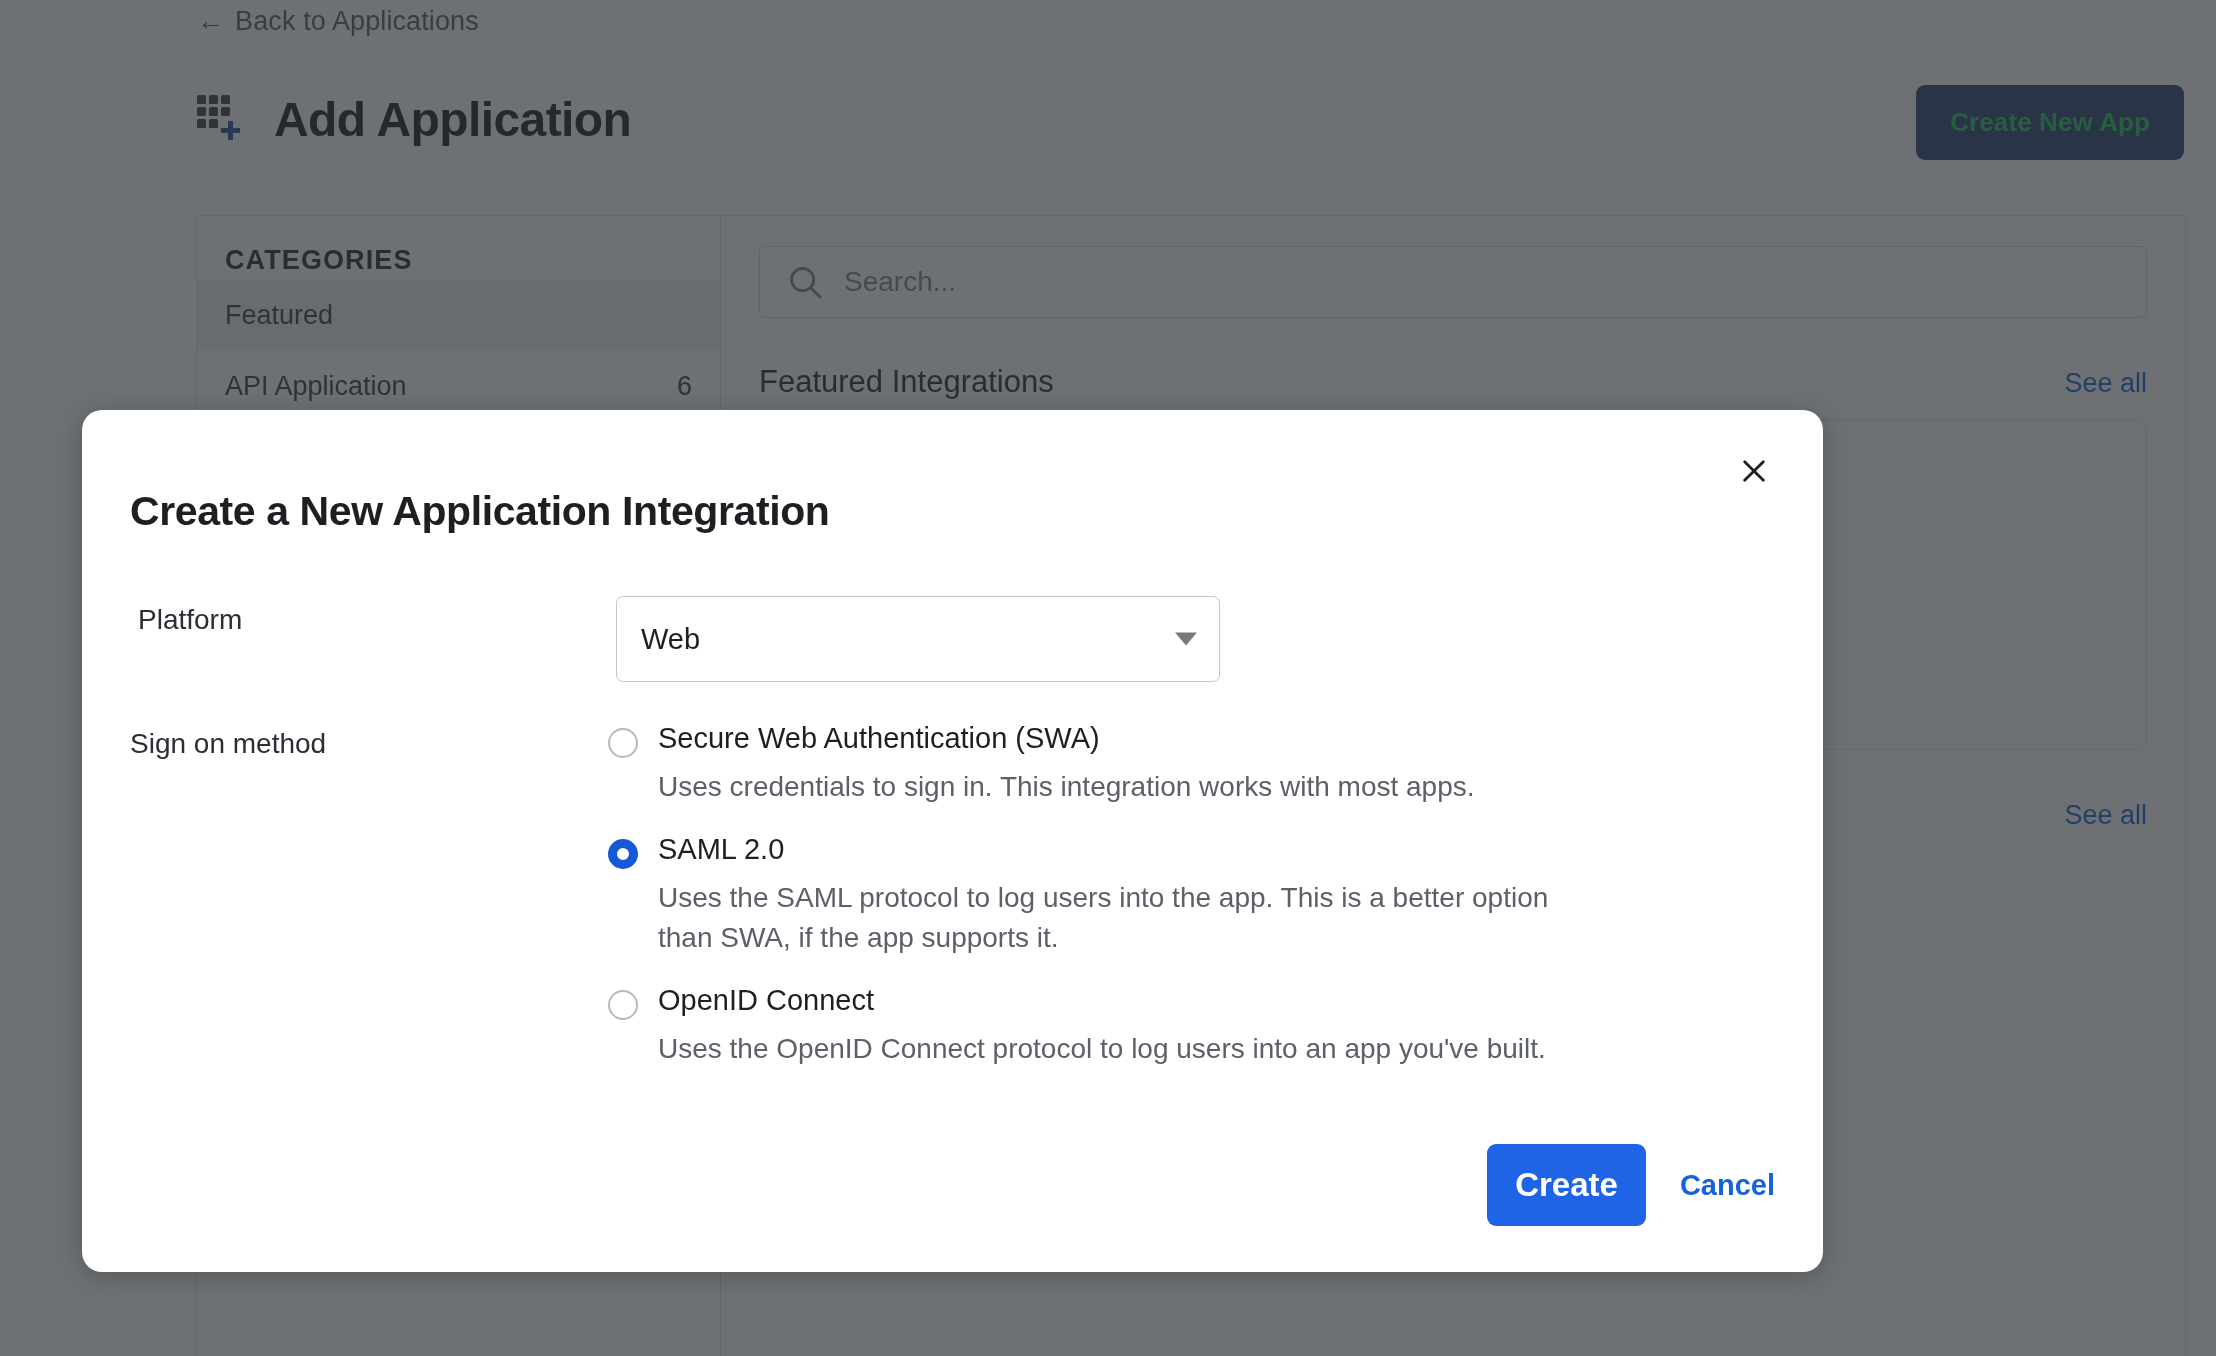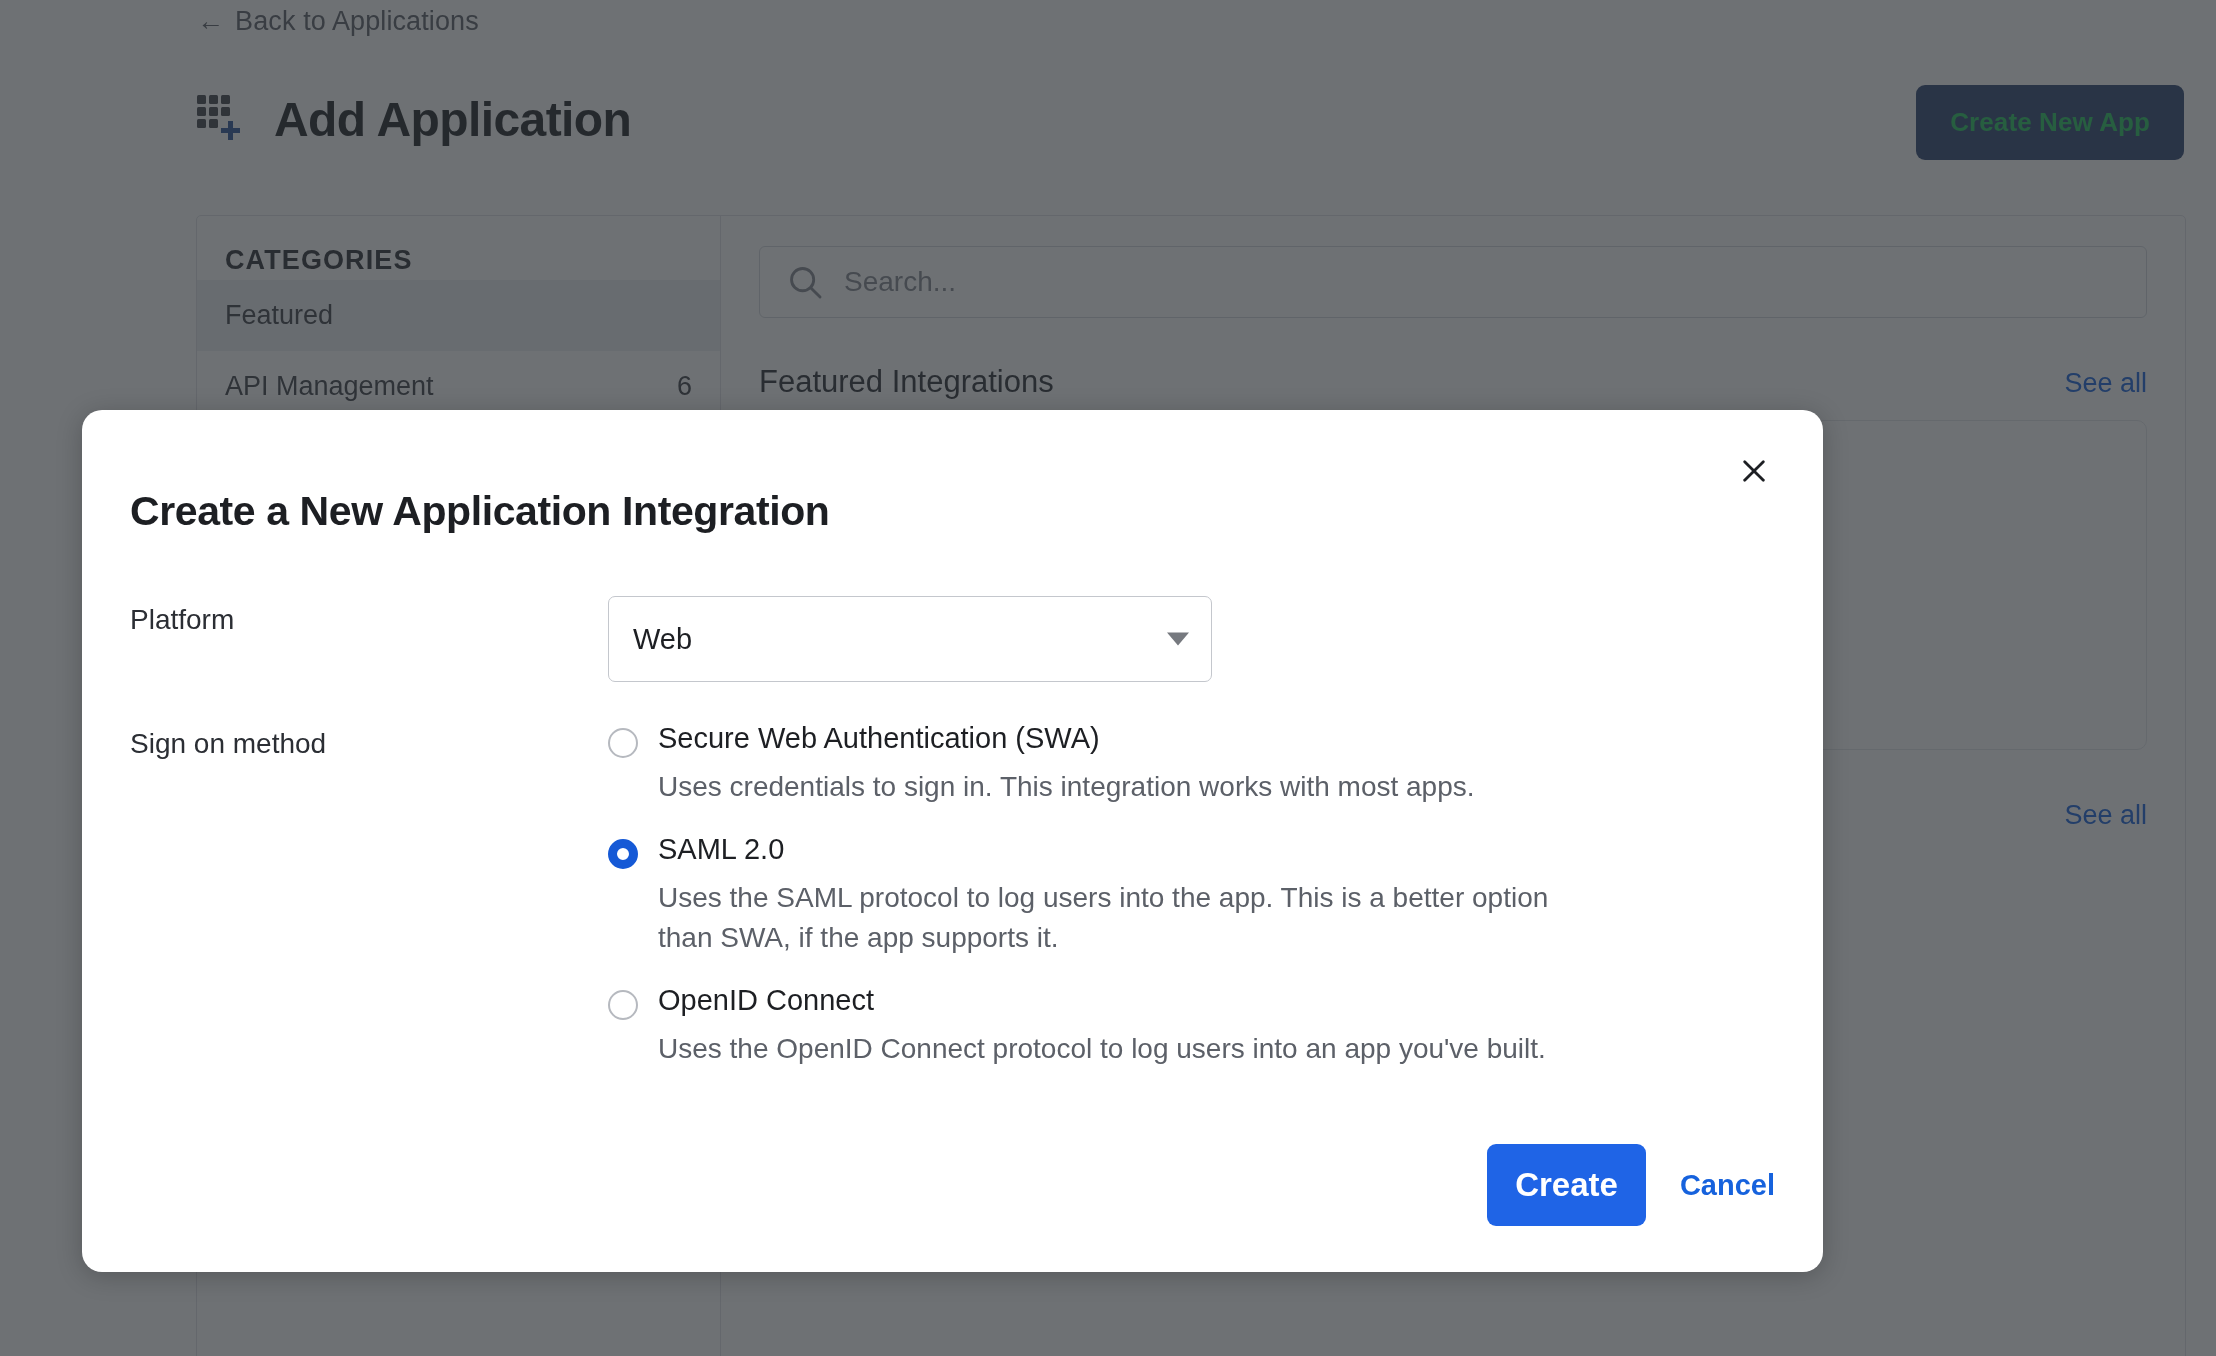--- a/index.html
+++ b/index.html
@@ -133,21 +133,21 @@
     letter-spacing: -.4px;
   }
 
   .form-row { position: absolute; display: flex; }
   .form-label {
     font-size: 28px; color: #2b2e34;
     width: 478px; flex: none;
     padding-top: 8px;
   }
 
-  #row-platform { left: 48px; top: 186px; }
+  #row-platform { left: 56px; top: 186px; }
   .select-wrap {
     position: relative; width: 604px; height: 86px;
     border: 1px solid #c4c7cd; border-radius: 7px;
     background: #fff;
     display: flex; align-items: center;
     padding: 0 24px;
   }
   .select-value { font-size: 29px; color: #1d1f23; }
   .select-caret {
     position: absolute; right: 22px; top: 50%; transform: translateY(-50%);
@@ -232,21 +232,21 @@
 
       <div class="bg-sidebar">
         <div class="cat-header">CATEGORIES</div>
 
         <div class="cat-item active">
           <span>Featured</span>
           <span class="cat-count"></span>
         </div>
 
         <div class="cat-item">
-          <span>API Management</span>
+          <span>API Application</span>
           <span class="cat-count">6</span>
         </div>
       </div>
 
       <div class="bg-main">
 
         <div class="search-box">
           <span class="search-icon-w">
             <svg width="38" height="38" viewBox="0 0 24 24" fill="none" stroke="currentColor" stroke-width="1.8">
               <circle cx="10.5" cy="10.5" r="7"></circle>

